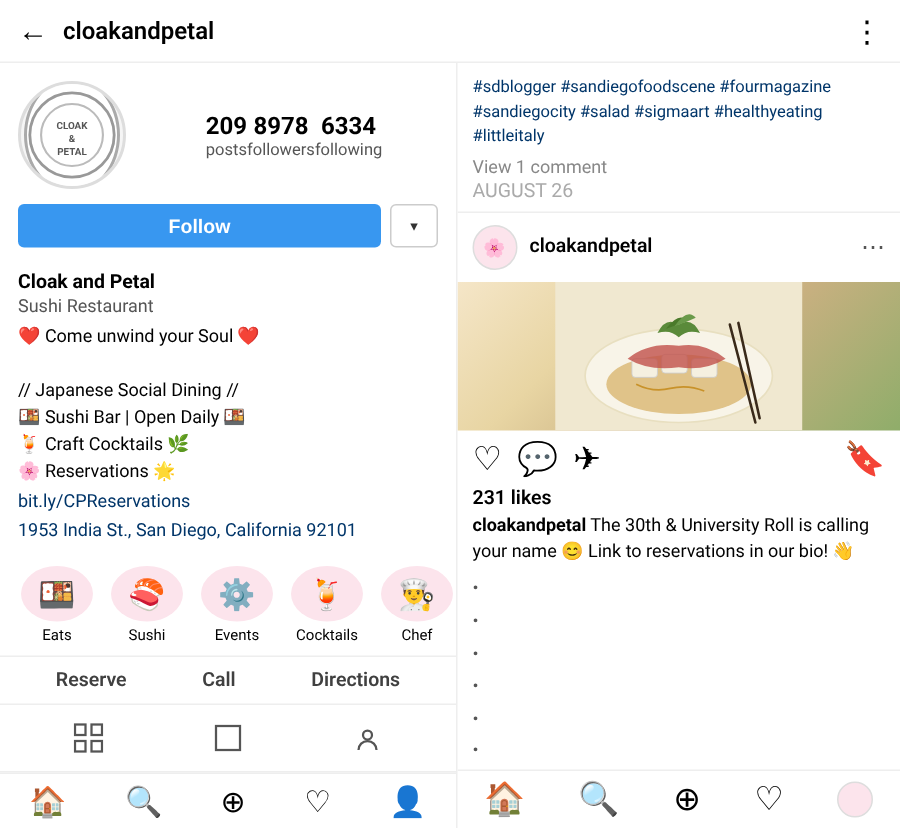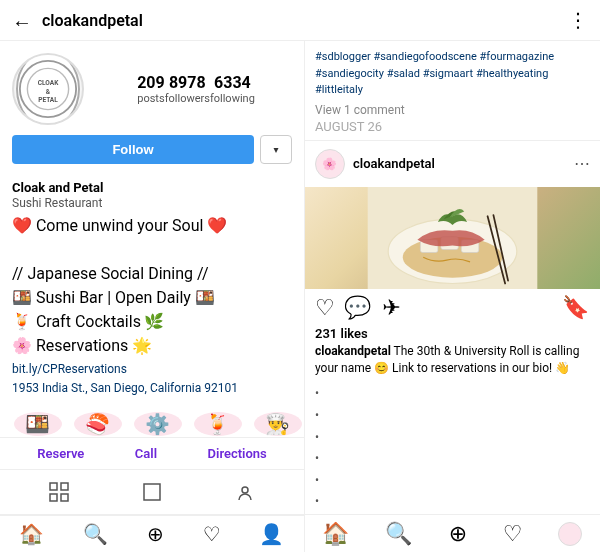--- a/index.html
+++ b/index.html
@@ -140,21 +140,21 @@
       font-weight: 700;
       color: #000;
       margin-bottom: 1px;
     }
     .bio-category {
       font-size: 12px;
       color: #555;
       margin-bottom: 4px;
     }
     .bio-text {
-      font-size: 16px;
+      font-size: 12px;
       color: #000;
       line-height: 1.5;
     }
     .bio-link {
       color: #003569;
       font-size: 12px;
       text-decoration: none;
     }
     .bio-address {
       color: #003569;
@@ -204,21 +204,21 @@
     }
 
     
     .action-links {
       display: flex;
       justify-content: space-around;
       padding: 8px 12px;
       border-bottom: 1px solid #eee;
     }
     .action-link {
-      color: #6d28d9;
+      color: #404040;
       font-size: 13px;
       font-weight: 600;
       text-decoration: none;
       cursor: pointer;
     }
 
     
     .grid-icons-row {
       display: flex;
       justify-content: space-around;

